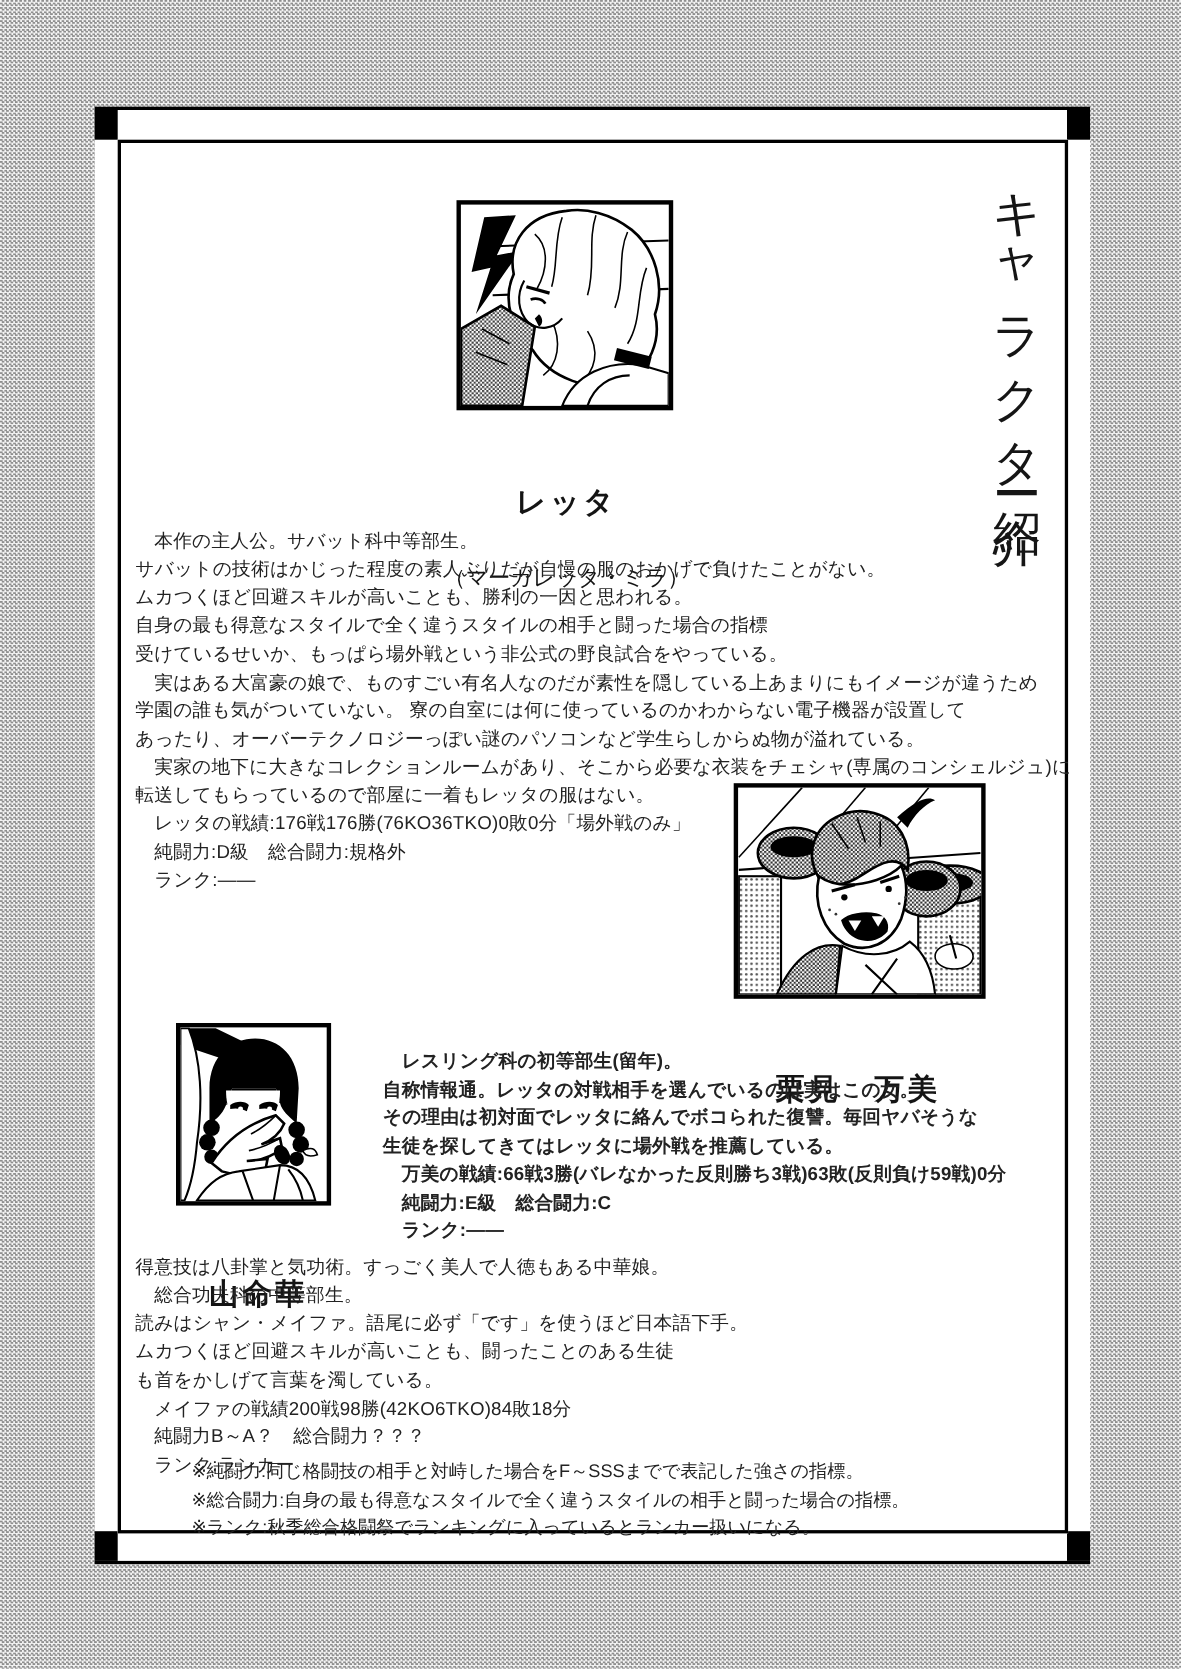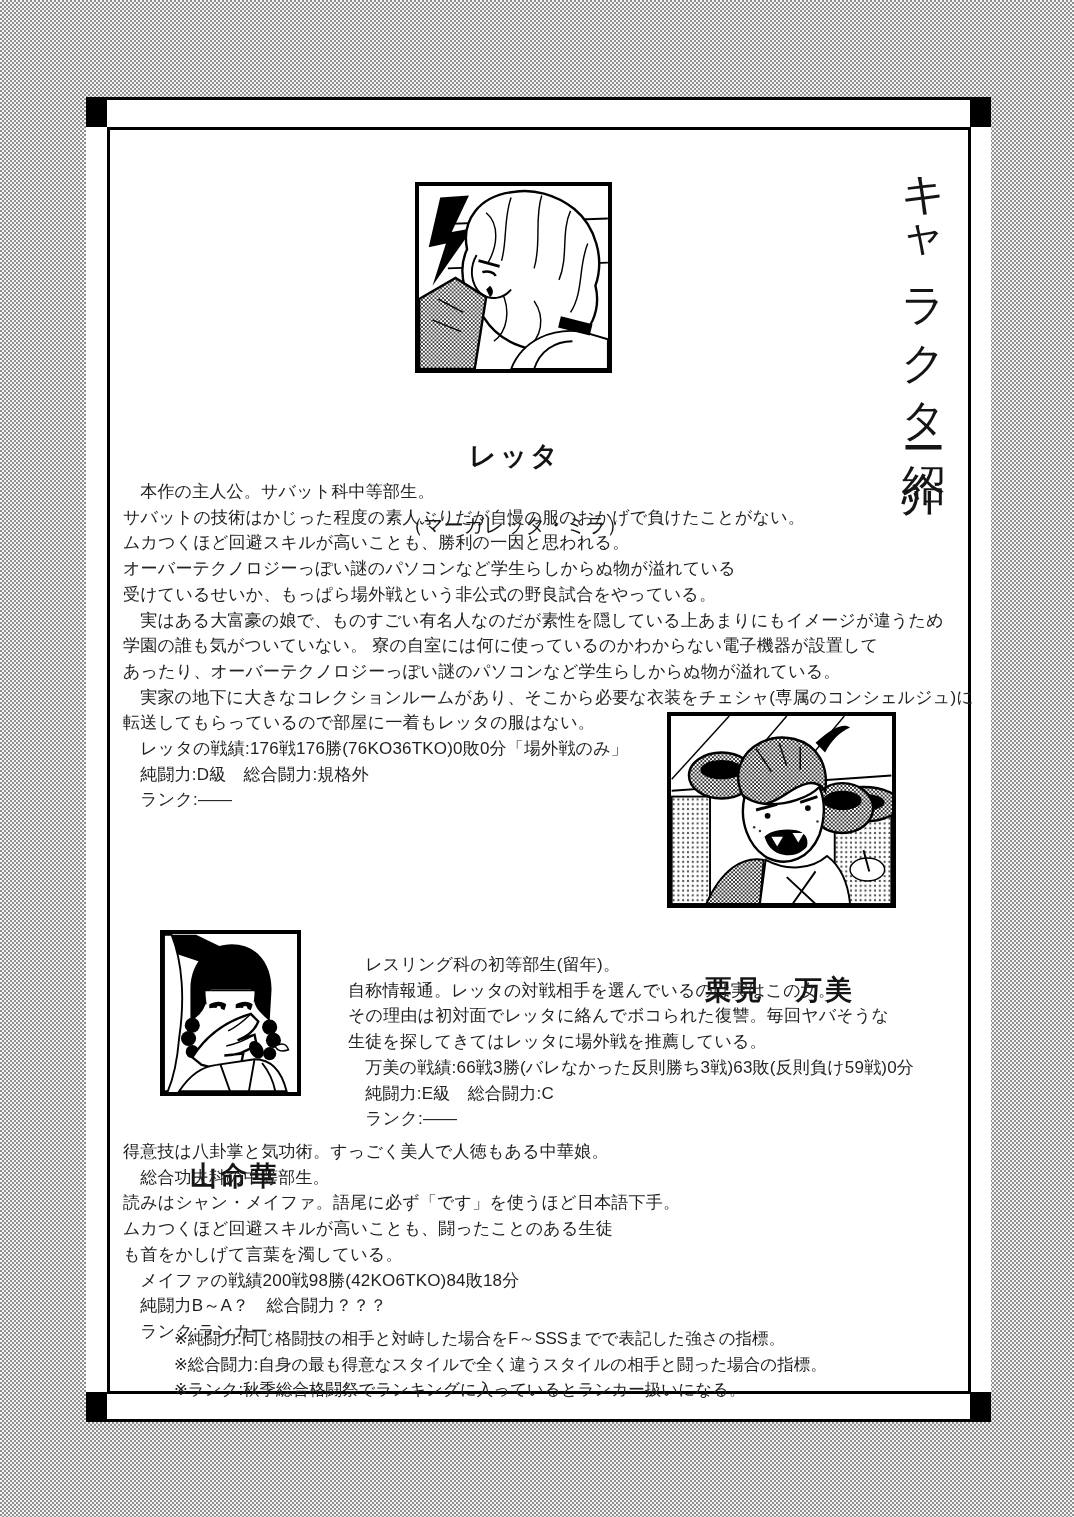--- a/index.html
+++ b/index.html
@@ -98,21 +98,21 @@
     </figure>
     <div class="caption" style="left:220px; top:248px; width:370px;">
       <div class="char-name">レッタ</div>
       <div class="char-alias">（マーガレッタ・ミラ）</div>
     </div>
 
     <div class="textblock" style="left:13px; top:316px; width:845px;margin-top:33px;">
       <div class="tl">　本作の主人公。サバット科中等部生。</div>
       <div class="tl">サバットの技術はかじった程度の素人ぶりだが自慢の服のおかげで負けたことがない。</div>
       <div class="tl">ムカつくほど回避スキルが高いことも、勝利の一因と思われる。</div>
-      <div class="tl">オーバーテクノロジーっぽい謎のパソコンなど学生らしからぬ物が溢れている</div>
+      <div class="tl">自身の最も得意なスタイルで全く違うスタイルの相手と闘った場合の指標</div>
       <div class="tl">受けているせいか、もっぱら場外戦という非公式の野良試合をやっている。</div>
       <div class="tl">　実はある大富豪の娘で、ものすごい有名人なのだが素性を隠している上あまりにもイメージが違うため</div>
       <div class="tl">学園の誰も気がついていない。 寮の自室には何に使っているのかわからない電子機器が設置して</div>
       <div class="tl">あったり、オーバーテクノロジーっぽい謎のパソコンなど学生らしからぬ物が溢れている。</div>
       <div class="tl">　実家の地下に大きなコレクションルームがあり、そこから必要な衣装をチェシャ(専属のコンシェルジュ)に</div>
       <div class="tl">転送してもらっているので部屋に一着もレッタの服はない。</div>
       <div class="tl">　レッタの戦績:176戦176勝(76KO36TKO)0敗0分「場外戦のみ」</div>
       <div class="tl">　純闘力:D級　総合闘力:規格外</div>
       <div class="tl">　ランク:――</div>
     </div>
@@ -173,21 +173,21 @@
           <path d="M36,196 C52,160 74,146 96,150 L92,196 Z" fill="url(#ht2)" stroke="#000" stroke-width="2"></path>
           <path d="M92,196 L98,150 C120,162 146,160 162,146 C178,158 184,176 186,196 Z" fill="#fff" stroke="#000" stroke-width="2"></path>
           <path d="M120,168 L150,196 M150,162 L126,196" stroke="#000" stroke-width="2"></path>
         </g>
       </svg>
     </figure>
     <div class="caption" style="left:520px; top:782px; width:300px;">
       <div class="char-name">栗見　万美</div>
     </div>
 
-    <div class="textblock" style="left:238px; top:822px; width:610px;">
+    <div class="textblock" style="left:238px; top:822px; width:610px;font-weight:bold;">
       <div class="tl">　レスリング科の初等部生(留年)。</div>
       <div class="tl">自称情報通。レッタの対戦相手を選んでいるのは実はこの女。</div>
       <div class="tl">その理由は初対面でレッタに絡んでボコられた復讐。毎回ヤバそうな</div>
       <div class="tl">生徒を探してきてはレッタに場外戦を推薦している。</div>
       <div class="tl">　万美の戦績:66戦3勝(バレなかった反則勝ち3戦)63敗(反則負け59戦)0分</div>
       <div class="tl">　純闘力:E級　総合闘力:C</div>
       <div class="tl">　ランク:――</div>
     </div>
 
     <figure style="left:50px; top:800px;">

